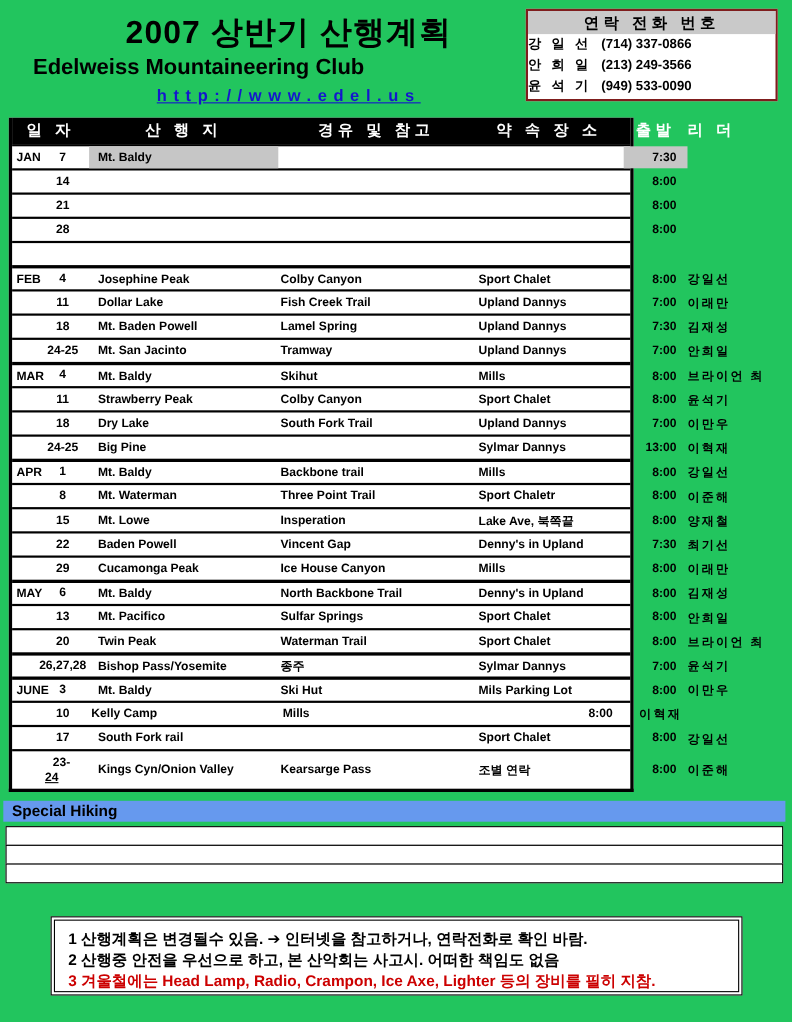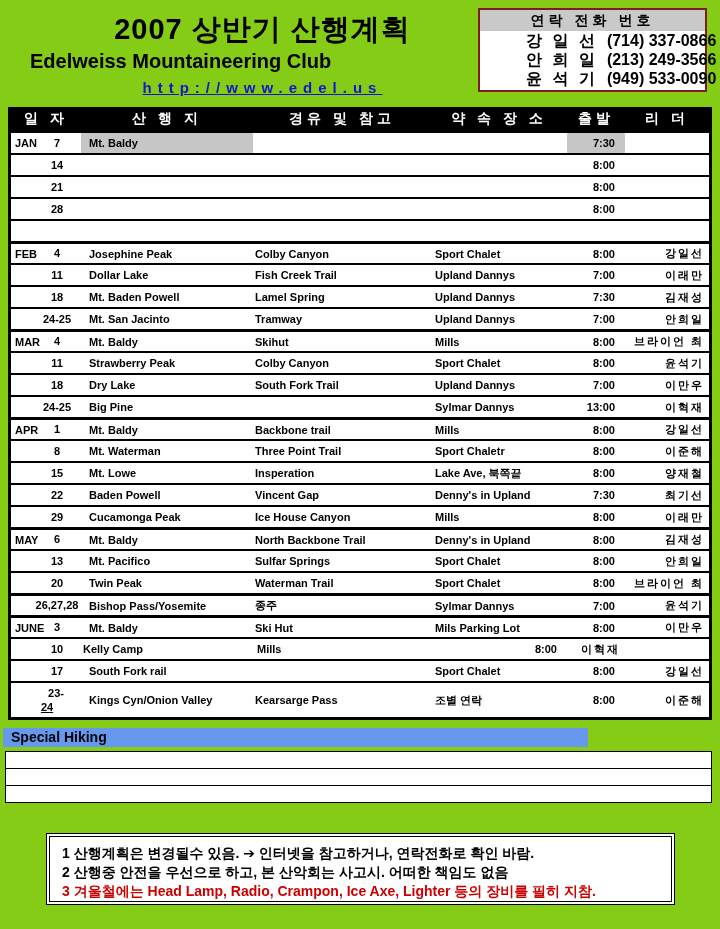--- a/index.html
+++ b/index.html
@@ -1,34 +1,34 @@
 <!DOCTYPE html>
 <html><head>
 <meta charset="utf-8">
 <style>
   html,body{margin:0;padding:0;background:#fff;}
-  .page{position:relative;width:720px;height:929px;background:#84cc16;overflow:hidden;
+  .page{position:relative;width:720px;height:929px;background:#22c55e;overflow:hidden;
         font-family:"Liberation Sans","DejaVu Sans",sans-serif;font-weight:bold;color:#000;}
 
   
   .title{position:absolute;left:30px;top:10px;width:465px;text-align:center;
          font-size:29px;letter-spacing:1px;}
   .club{position:absolute;left:30px;top:50px;width:465px;text-align:left;font-size:20px;}
   .url{position:absolute;left:30px;top:79px;width:465px;text-align:center;font-size:15px;
        letter-spacing:6px;color:#1515CE;text-decoration:underline;cursor:pointer;}
 
   .contact{position:absolute;left:478px;top:8px;width:229px;height:84px;
            border:2px solid #7f1d1d;box-sizing:border-box;background:#fff;}
   .contact-title{height:21px;line-height:21px;background:#C9C9C9;text-align:center;
                  font-size:14px;letter-spacing:4px;}
-  .contact-row{height:19px;line-height:19px;text-align:center;font-size:16px;white-space:nowrap;margin-left:46px;}
+  .contact-row{height:19px;line-height:19px;text-align:left;font-size:12px;white-space:nowrap;}
   .contact-row .c-name{letter-spacing:3px;margin-right:9px;}
 
   
-  .table{position:absolute;left:8px;top:107px;width:704px;box-sizing:border-box;
+  .table{position:absolute;left:8px;top:107px;width:568px;box-sizing:border-box;
          border:3px solid #000;border-top:none;background:#fff;}
   .thead{height:24px;background:#000;display:grid;
          grid-template-columns:70px 172px 178px 136px 58px 1fr;align-items:center;}
   .hcell{color:#fff;font-size:14px;letter-spacing:4px;text-align:center;white-space:nowrap;}
   .t-row{display:grid;grid-template-columns:70px 172px 178px 136px 58px 1fr;
          height:22px;border-top:2px solid #000;align-items:stretch;
          font-size:11px;white-space:nowrap;box-sizing:border-box;}
   .t-row.mstart{border-top-width:3px;}
   .t-row.tall{height:36px;}
   .t-row > div{display:flex;align-items:center;overflow:visible;}
@@ -39,21 +39,21 @@
   .c-date.wrap .c-day{text-align:left;padding-left:20px;line-height:14px;}
   .c-date.wrap .c-day2{display:block;padding-left:2px;line-height:14px;text-decoration:underline;}
   .c-place{padding-left:8px;}
   .c-route{padding-left:2px;}
   .c-meet{padding-left:4px;}
   .c-dep{justify-content:flex-end;padding-right:10px;}
   .c-lead{justify-content:flex-end;padding-right:5px;letter-spacing:2px;}
   .hl{background:#C6C6C6;}
 
   
-  .special-bar{position:absolute;left:3px;top:728px;width:585px;height:19px;line-height:19px;
+  .special-bar{position:absolute;left:3px;top:728px;width:711px;height:19px;line-height:19px;
                background:#6699EE;font-size:14px;padding-left:8px;box-sizing:border-box;}
   .special-rows{position:absolute;left:5px;top:751px;width:707px;}
   .special-row{height:18px;border:1px solid #000;background:#fff;box-sizing:border-box;margin-top:-1px;}
   .special-row:first-child{margin-top:0;}
 
   
   .notes{position:absolute;left:46px;top:833px;width:629px;height:72px;box-sizing:border-box;
          border:4px double #000;background:#fff;padding:7px 0 0 12px;}
   .note-line{font-size:14px;line-height:19px;white-space:nowrap;}
 </style>

